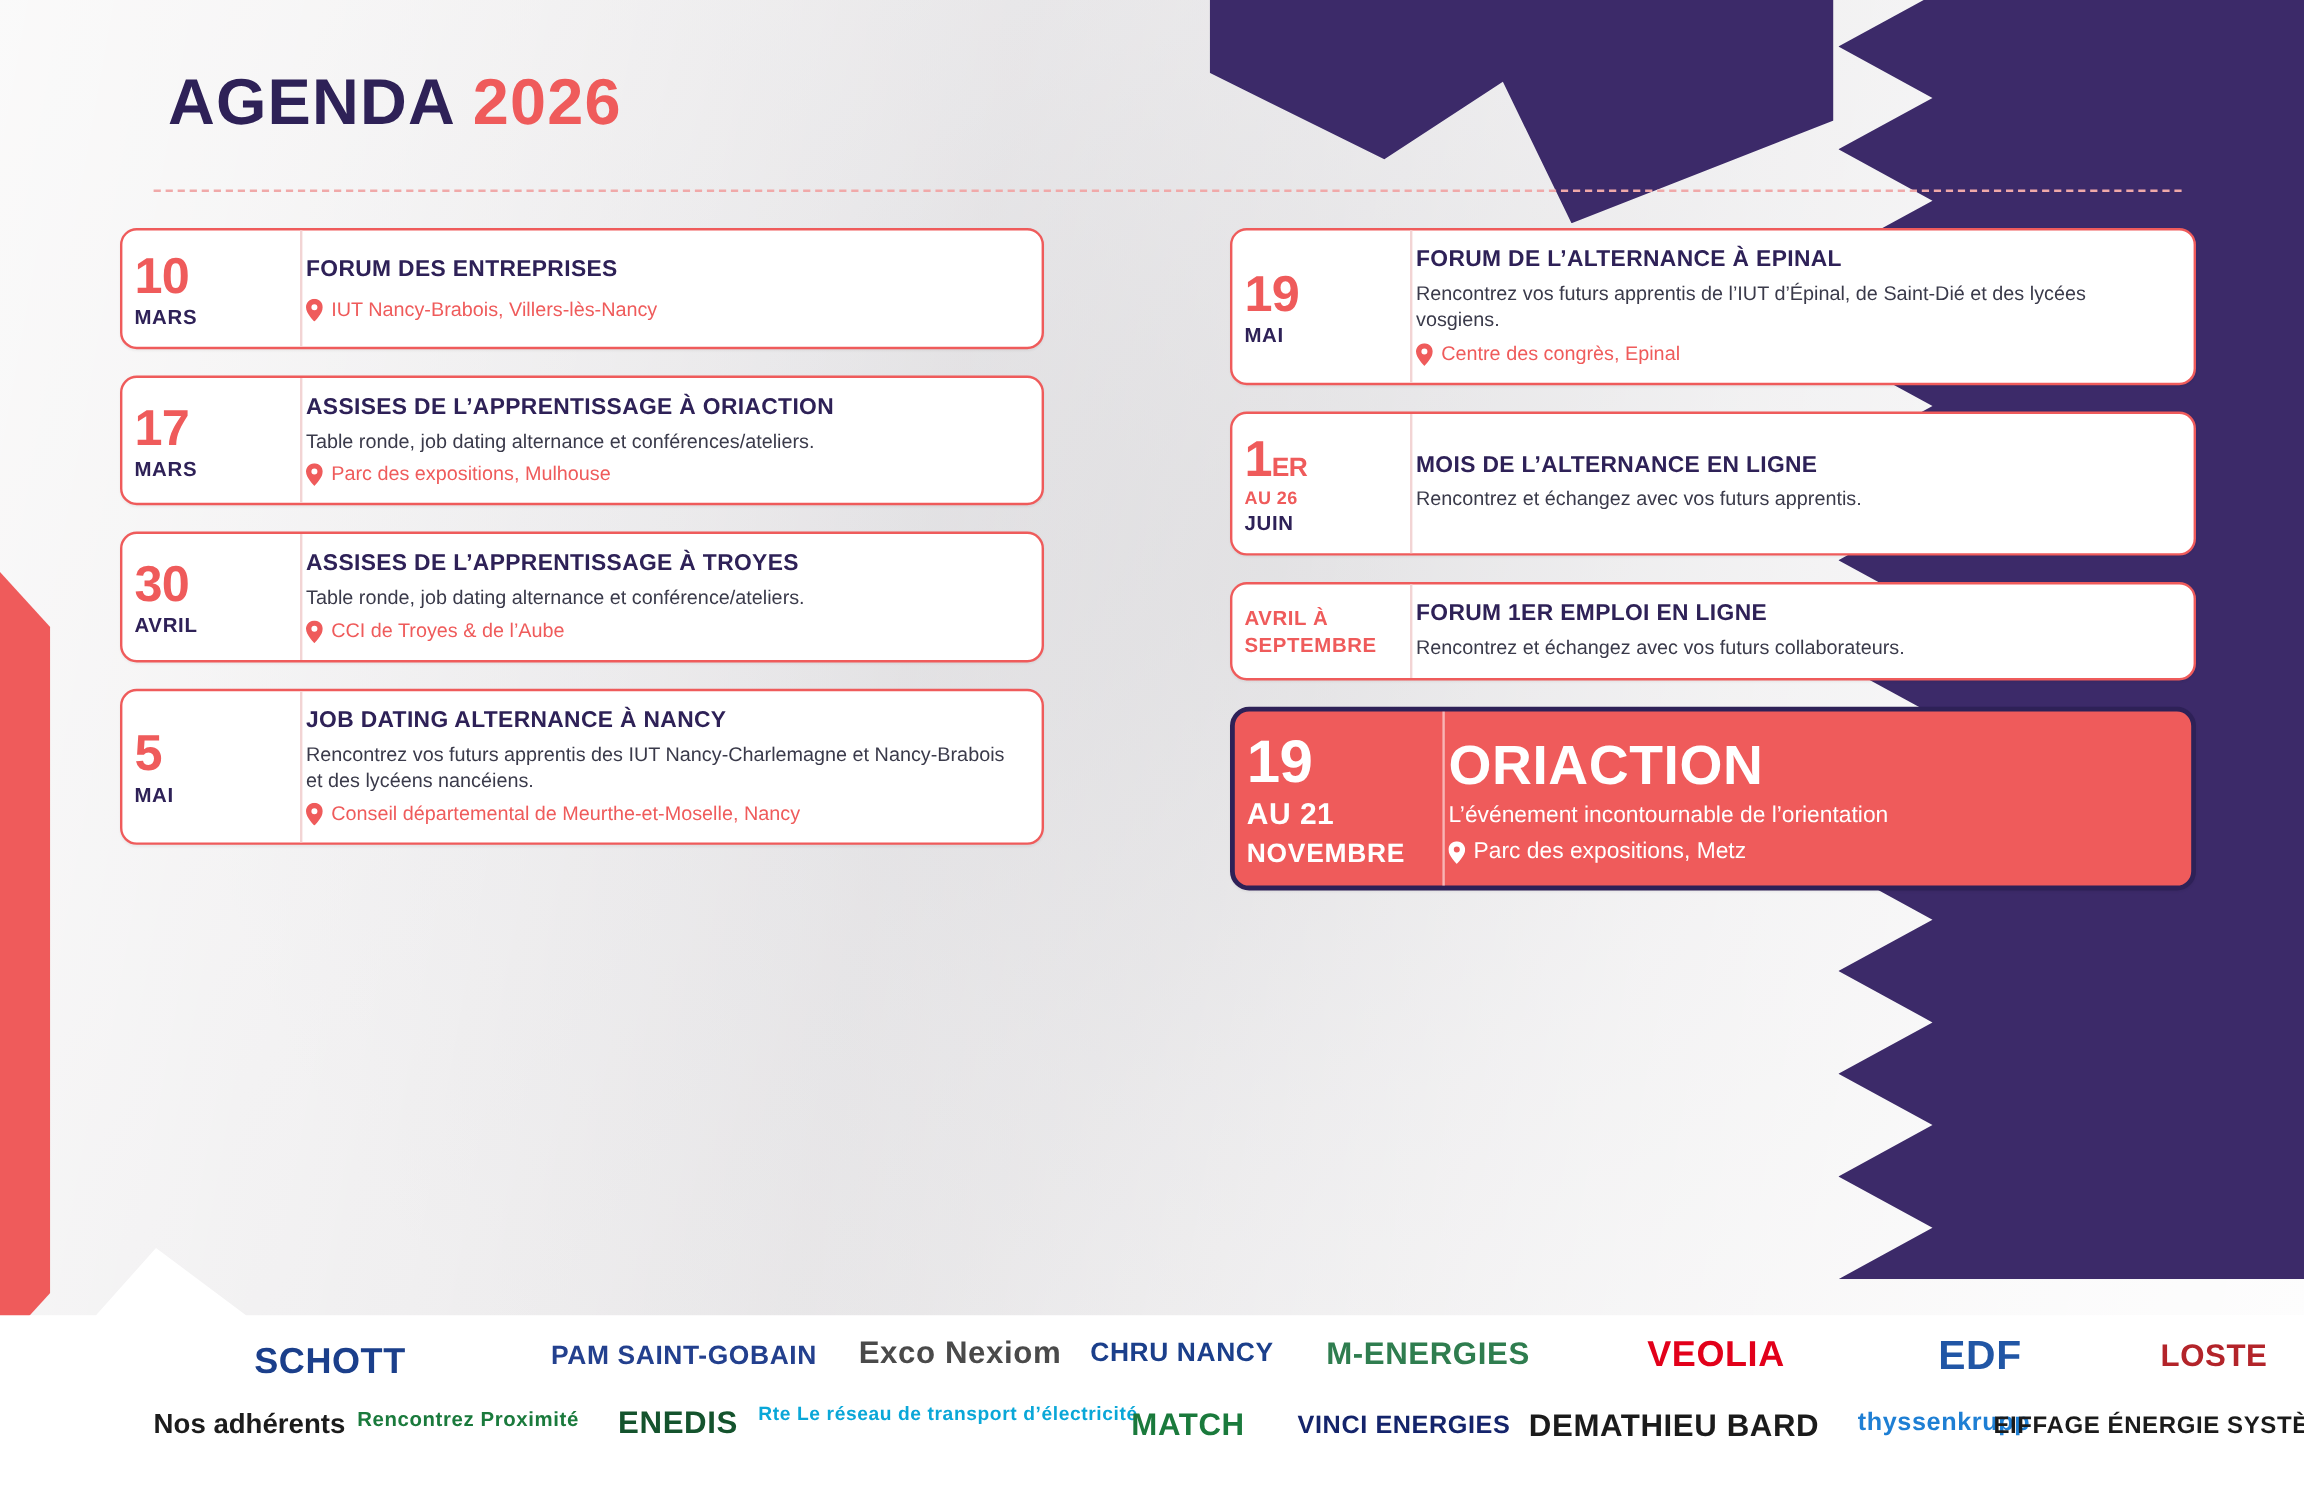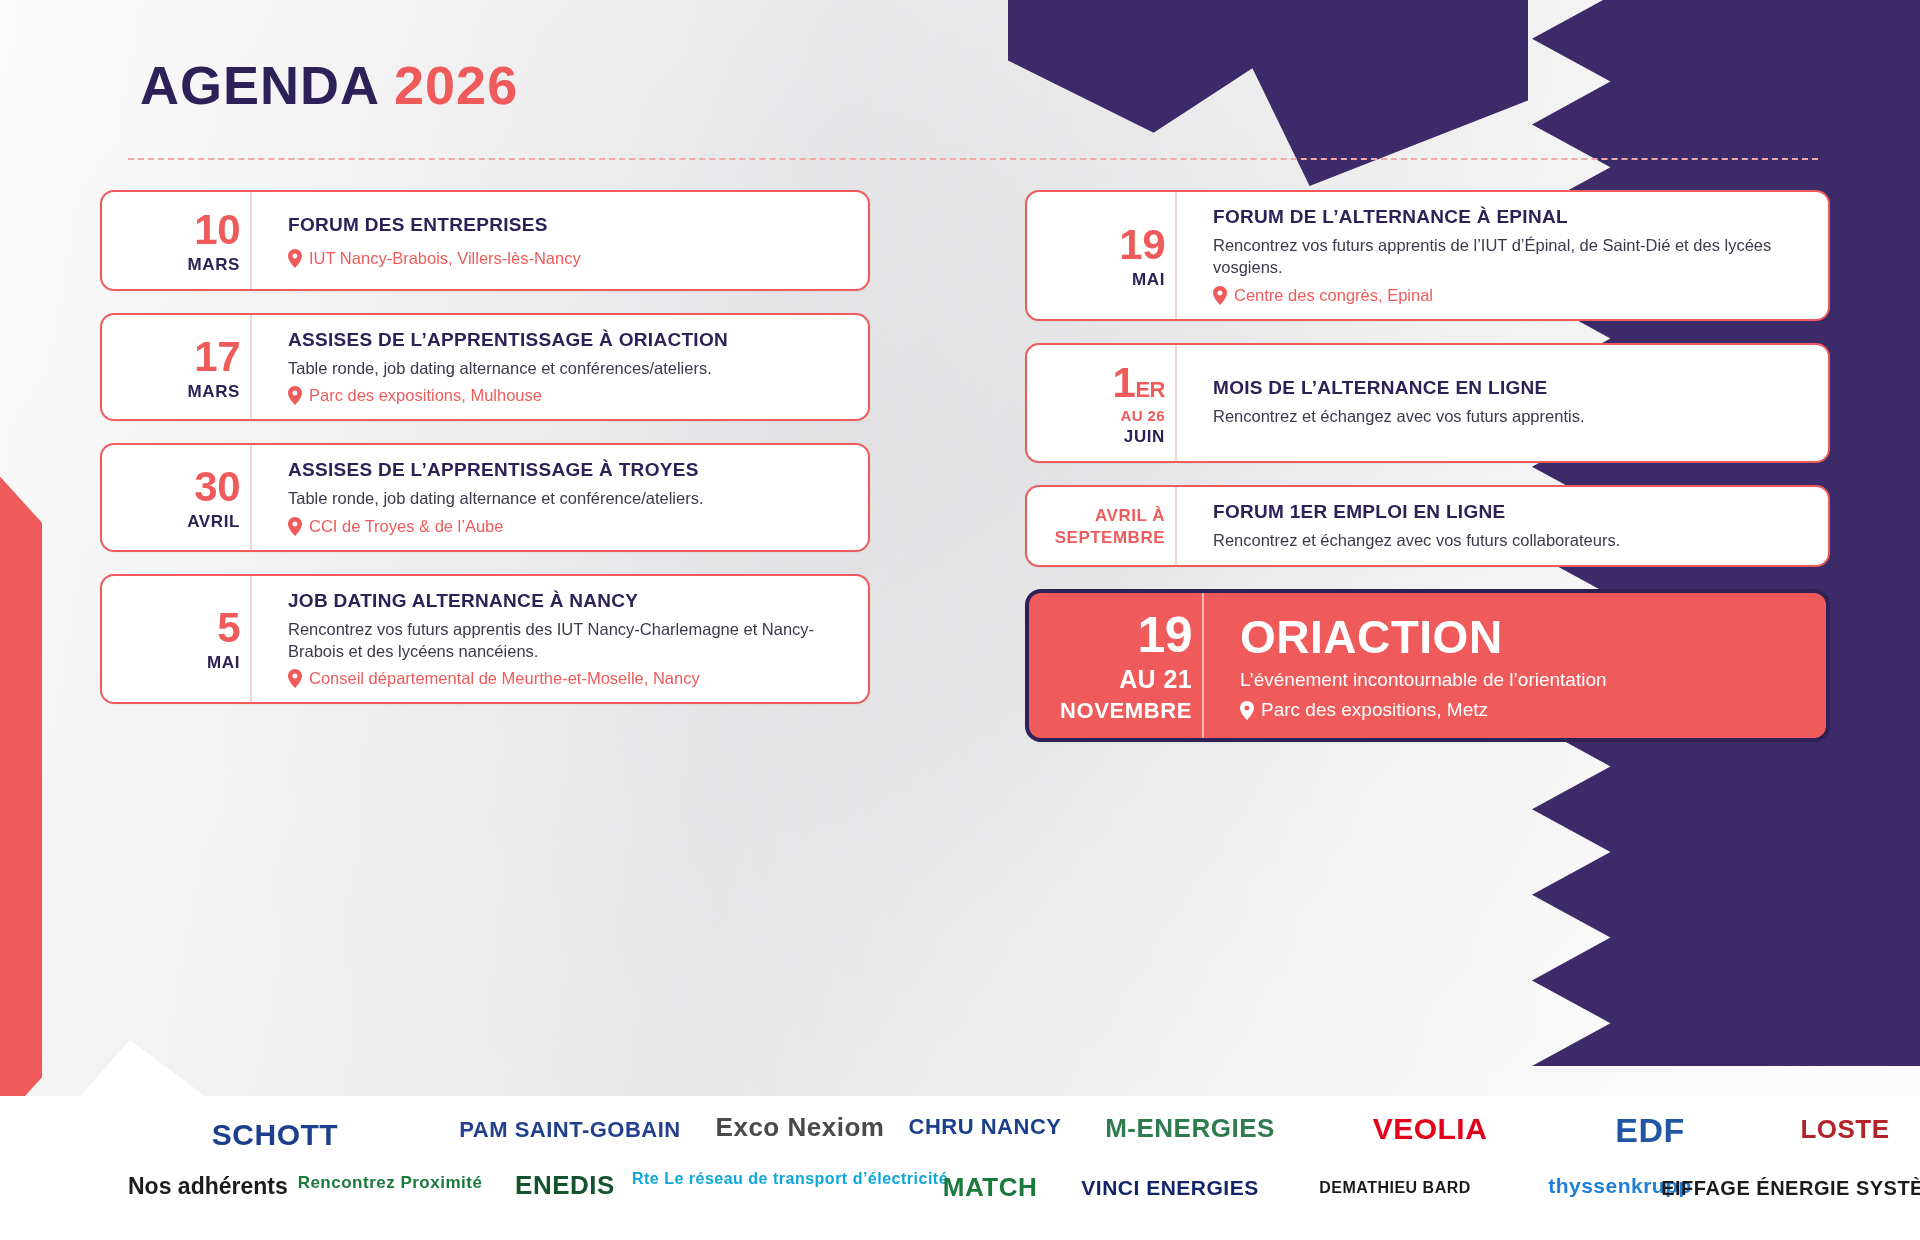--- a/index.html
+++ b/index.html
@@ -96,22 +96,22 @@
     border: 2px solid #ef5b5b;
     border-radius: 14px;
     display: flex;
     align-items: stretch;
     margin-bottom: 22px;
     box-shadow: 0 1px 2px rgba(0,0,0,0.05);
   }
   .card .date {
     flex: 0 0 auto;
     width: 150px;
-    padding: 16px 10px 14px 26px;
-    text-align: right;
+    padding: 16px 10px 14px 10px;
+    text-align: left;
     border-right: 2px solid #f2d4d4;
     display: flex; flex-direction: column; justify-content: center;
   }
   .card .day {
     color: #ef5b5b;
     font-size: 42px; font-weight: 800; line-height: 1.05;
     letter-spacing: -0.5px;
   }
   .card .day .suffix { font-size: 22px; font-weight: 800; }
   .card .sub {
@@ -122,21 +122,21 @@
   .card .month {
     color: #2e2157;
     font-size: 17px; font-weight: 800; letter-spacing: 0.6px;
     margin-top: 3px;
   }
   .card .date.text-only .month-block {
     color: #ef5b5b; font-size: 17px; font-weight: 800; letter-spacing: 0.5px; line-height: 1.3;
   }
   .card .body {
     flex: 1 1 auto;
-    padding: 14px 18px 14px 36px;
+    padding: 14px 18px 14px 3px;
     display: flex; flex-direction: column; justify-content: center;
   }
   .card .evt-title {
     color: #2e2157;
     font-size: 19px; font-weight: 800; letter-spacing: 0.3px;
     margin-bottom: 6px;
   }
   .card .evt-desc {
     color: #3a3a4a;
     font-size: 16.5px; line-height: 1.35;
@@ -331,20 +331,20 @@
         <div class="logo" style="left: 140px; top: 68px; width: 140px; height: 40px; font-size: 17px; color: rgb(26, 122, 60); letter-spacing: 0.5px;">Rencontrez Proximité</div>
         <div class="logo" style="left: 300px; top: 14px; width: 180px; height: 42px; font-size: 22px; color: rgb(35, 64, 142); letter-spacing: 0.5px;">PAM SAINT-GOBAIN</div>
         <div class="logo" style="left: 300px; top: 70px; width: 170px; height: 40px; font-size: 26px; color: #14532d; letter-spacing: 0.5px;">ENEDIS</div>
         <div class="logo" style="left: 520px; top: 10px; width: 200px; height: 44px; font-size: 26px; color: rgb(74, 74, 74); letter-spacing: 0.5px;">Exco Nexiom</div>
         <div class="logo" style="left: 500px; top: 62px; width: 220px; height: 44px; font-size: 16px; color: rgb(10, 167, 216); letter-spacing: 0.5px;">Rte Le réseau de transport d’électricité</div>
         <div class="logo" style="left: 740px; top: 8px; width: 130px; height: 48px; font-size: 22px; color: rgb(27, 63, 139); letter-spacing: 0.5px;">CHRU NANCY</div>
         <div class="logo" style="left: 730px; top: 70px; width: 160px; height: 44px; font-size: 26px; color: rgb(26, 122, 60); letter-spacing: 0.5px;">MATCH</div>
         <div class="logo" style="left: 900px; top: 12px; width: 220px; height: 42px; font-size: 26px; color: rgb(47, 125, 79); letter-spacing: 0.5px;">M-ENERGIES</div>
         <div class="logo" style="left: 900px; top: 72px; width: 180px; height: 42px; font-size: 21px; color: rgb(20, 36, 107); letter-spacing: 0.5px;">VINCI ENERGIES</div>
         <div class="logo" style="left: 1150px; top: 12px; width: 200px; height: 44px; font-size: 30px; color: rgb(226, 0, 26); letter-spacing: 0.5px;">VEOLIA</div>
-        <div class="logo" style="left: 1110px; top: 72px; width: 210px; height: 42px; font-size: 16px; color: rgb(27, 27, 27); letter-spacing: 0.5px;">DEMATHIEU BARD</div>
+        <div class="logo" style="left: 1110px; top: 72px; width: 210px; height: 42px; font-size: 26px; color: rgb(27, 27, 27); letter-spacing: 0.5px;">DEMATHIEU BARD</div>
         <div class="logo" style="left: 1390px; top: 12px; width: 160px; height: 46px; font-size: 34px; color: rgb(33, 86, 165); letter-spacing: 0.5px;">EDF</div>
         <div class="logo" style="left: 1340px; top: 68px; width: 200px; height: 46px; font-size: 21px; color: rgb(30, 127, 212); letter-spacing: 0.5px;">thyssenkrupp</div>
         <div class="logo" style="left: 1520px; top: 72px; width: 230px; height: 42px; font-size: 20px; color: rgb(27, 27, 27); letter-spacing: 0.5px;">EIFFAGE ÉNERGIE SYSTÈMES</div>
         <div class="logo" style="left: 1600px; top: 8px; width: 130px; height: 52px; font-size: 26px; color: rgb(179, 36, 42); letter-spacing: 0.5px;">LOSTE</div>
       </div>
   </div>
 </div>
 
 </body></html>

